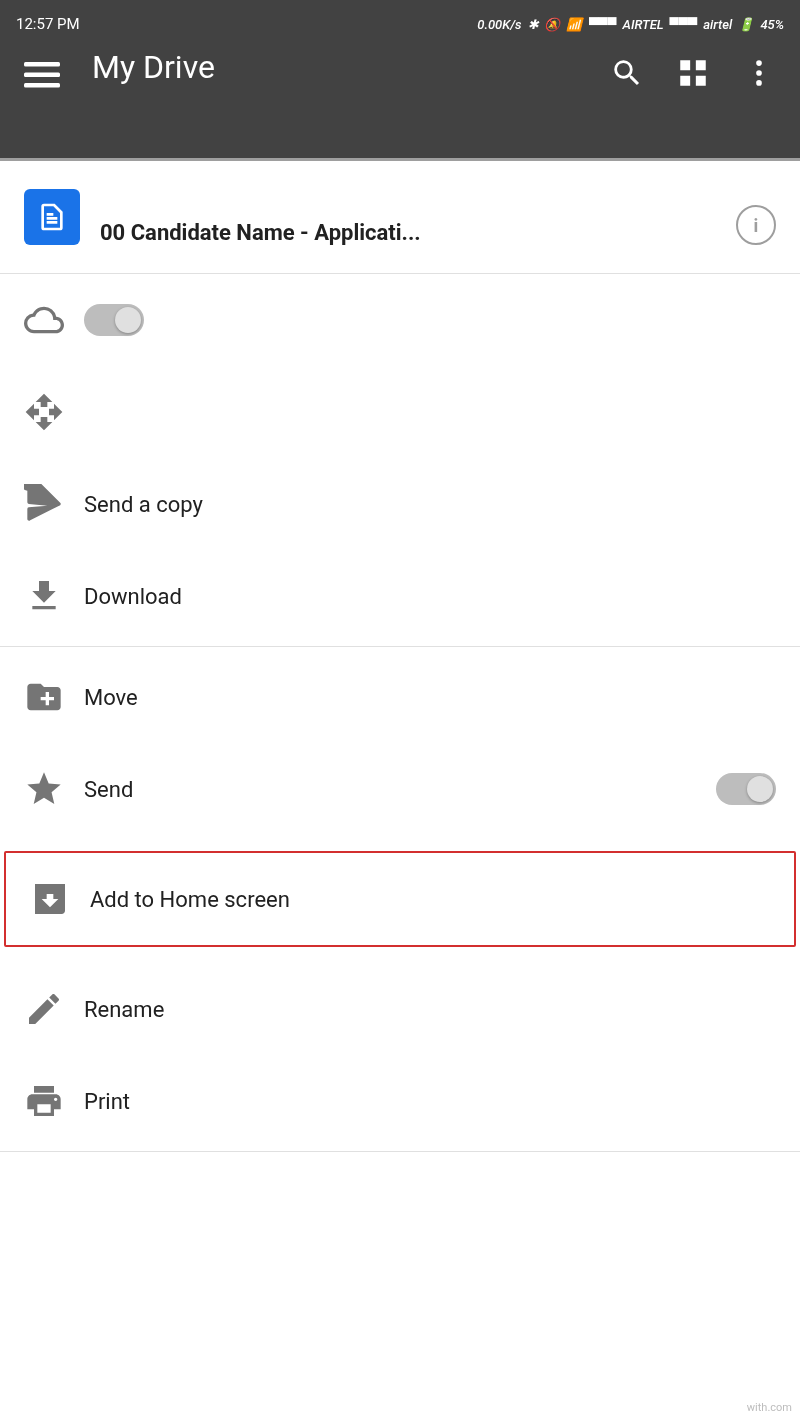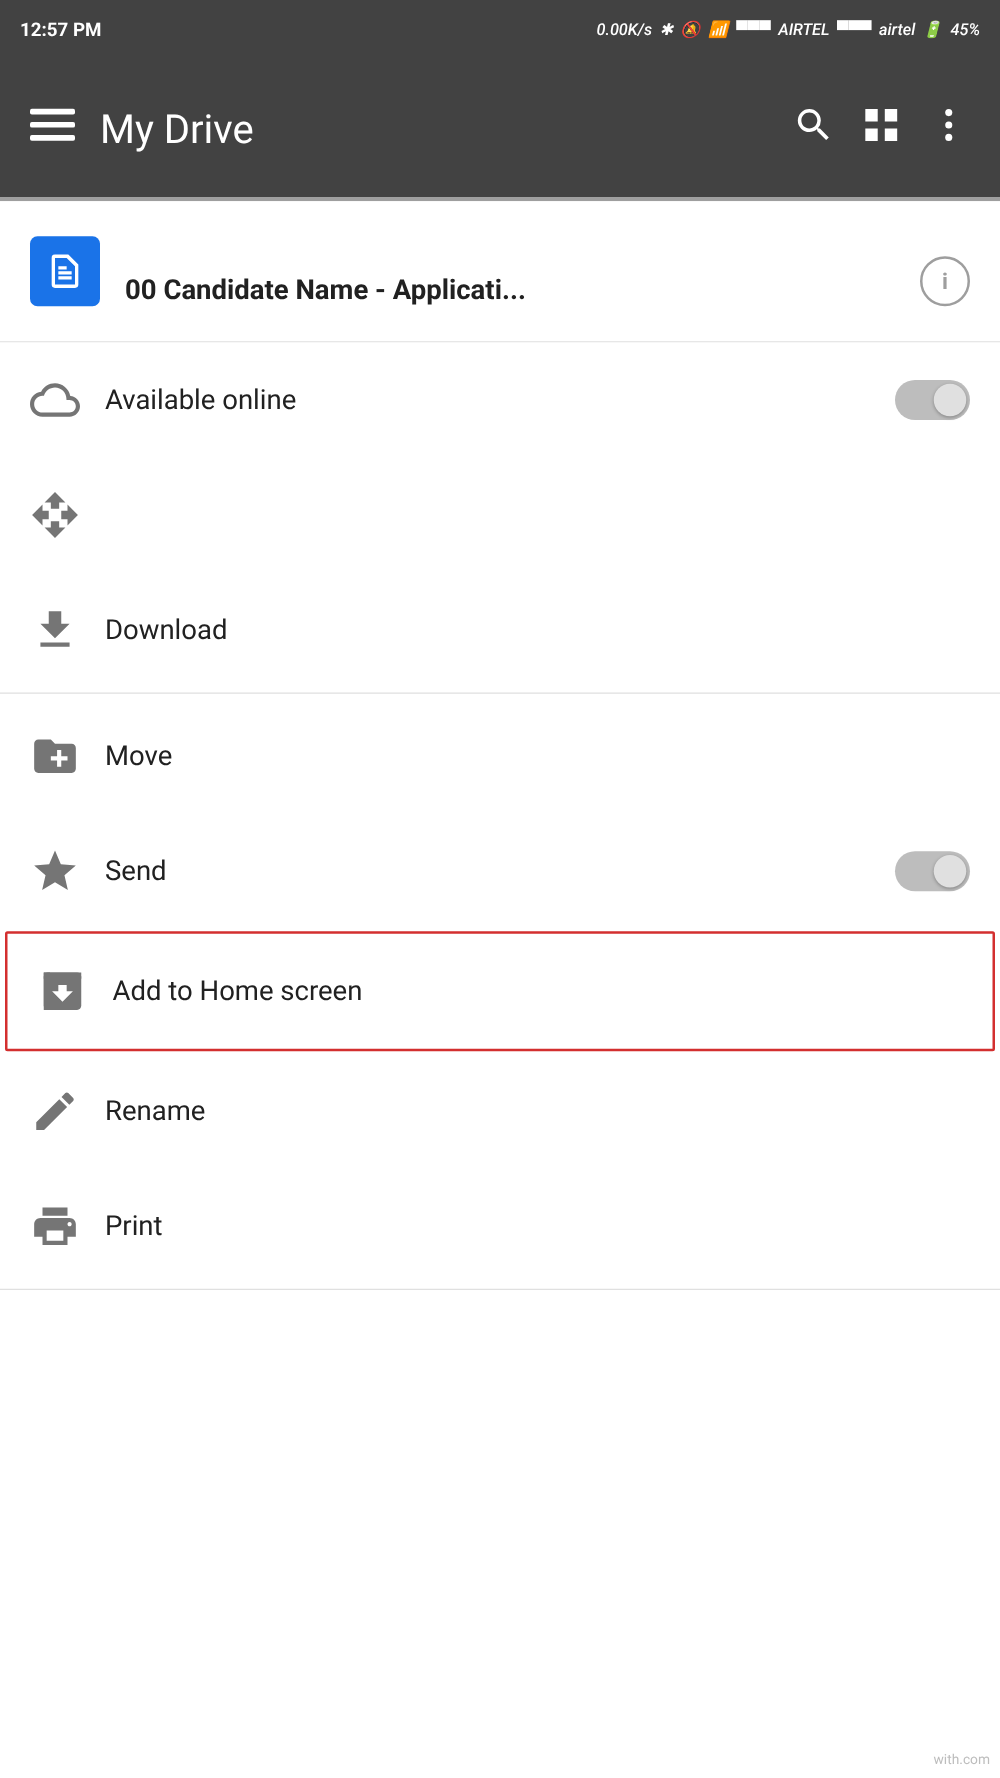--- a/index.html
+++ b/index.html
@@ -18,38 +18,38 @@
       height: 48px;
       background: #424242;
       display: flex;
       align-items: center;
       justify-content: space-between;
       padding: 0 16px;
       color: #fff;
       font-size: 15px;
       font-weight: 500;
     }
-    .status-left { font-weight: 700; font-size: 15px; }
+    .status-left { font-weight: 400; font-size: 15px; }
     .status-right {
       display: flex;
       align-items: center;
       gap: 6px;
       font-size: 13px;
       font-style: italic;
     }
 
     
     .app-bar {
       width: 100%;
       height: 110px;
       background: #424242;
       display: flex;
-      align-items: center;
+      align-items: flex-start;
       padding: 0 16px;
-      gap: 4px;
+      gap: 16px;
     }
     .app-bar-title {
       flex: 1;
       font-size: 32px;
       font-weight: 400;
       color: #fff;
       margin-left: 8px;
     }
     .app-bar-icon {
       color: #fff;
@@ -151,21 +151,21 @@
     }
     .menu-divider {
       height: 1px;
       background: #e0e0e0;
       margin: 4px 0;
     }
 
     
     .menu-item-highlighted {
       border: 2.5px solid #d32f2f;
-      margin: 2px 4px;
+      margin: 16px 4px;
       border-radius: 2px;
     }
 
     
     .watermark {
       position: fixed;
       bottom: 8px;
       right: 8px;
       font-size: 11px;
       color: #bdbdbd;
@@ -233,32 +233,39 @@
 </div>
 
 <div class="menu-list">
 
   <div class="menu-item">
     <div class="menu-icon">
       <svg viewBox="0 0 24 24">
           <path d="M19.35 10.04A7.49 7.49 0 0 0 12 4C9.11 4 6.6 5.64 5.35 8.04A5.994 5.994 0 0 0 0 14c0 3.31 2.69 6 6 6h13c2.76 0 5-2.24 5-5 0-2.64-2.05-4.78-4.65-4.96zM19 18H6c-2.21 0-4-1.79-4-4s1.79-4 4-4h.71C7.37 7.69 9.48 6 12 6c3.04 0 5.5 2.46 5.5 5.5v.5H19c1.66 0 3 1.34 3 3s-1.34 3-3 3z"></path>
         </svg>
     </div>
-    <span class="menu-label">Available online</span>
     <div class="menu-toggle"></div>
   </div>
 
   <div class="menu-item">
     <div class="menu-icon">
       <svg viewBox="0 0 24 24">
           <path d="M10 9h4V6h3l-5-5-5 5h3v3zm-1 1H6V7l-5 5 5 5v-3h3v-4zm14 2l-5-5v3h-3v4h3v3l5-5zm-9 3h-4v3H7l5 5 5-5h-3v-3z"></path>
         </svg>
     </div>
   </div>
 
+  <div class="menu-item">
+    <div class="menu-icon">
+      <svg viewBox="0 0 24 24">
+          <path d="M21.707 11.293l-18-18A1 1 0 0 0 2 4v7a1 1 0 0 0 .847.986L14 13l-11.153 1.014A1 1 0 0 0 2 15v6a1 1 0 0 0 1.707.707l18-9a1 1 0 0 0 0-1.414z"></path>
+        </svg>
+    </div>
+    <span class="menu-label">Send a copy</span>
+  </div>
 
   <div class="menu-item">
     <div class="menu-icon">
       <svg viewBox="0 0 24 24">
           <path d="M19 9h-4V3H9v6H5l7 7 7-7zM5 18v2h14v-2H5z"></path>
         </svg>
     </div>
     <span class="menu-label">Download</span>
   </div>
 

